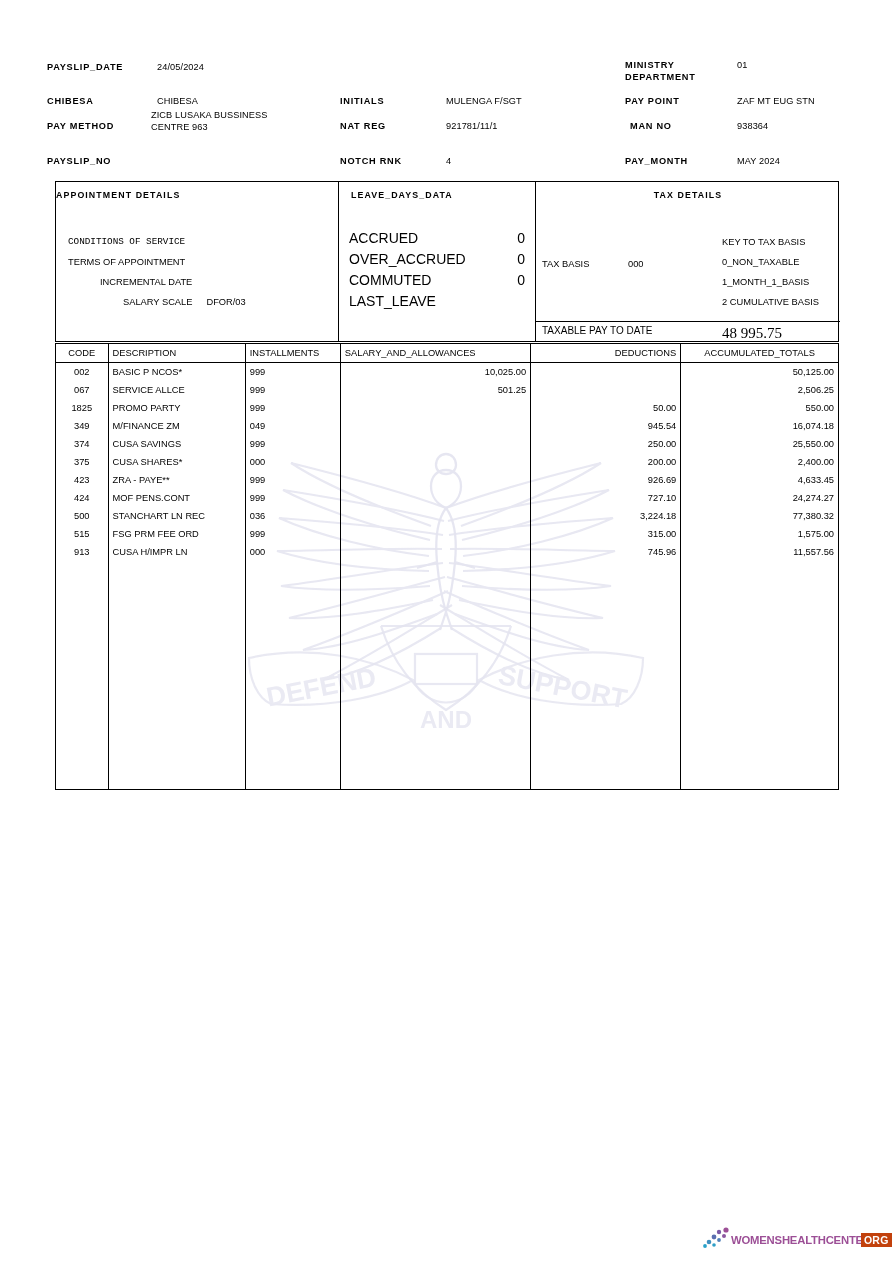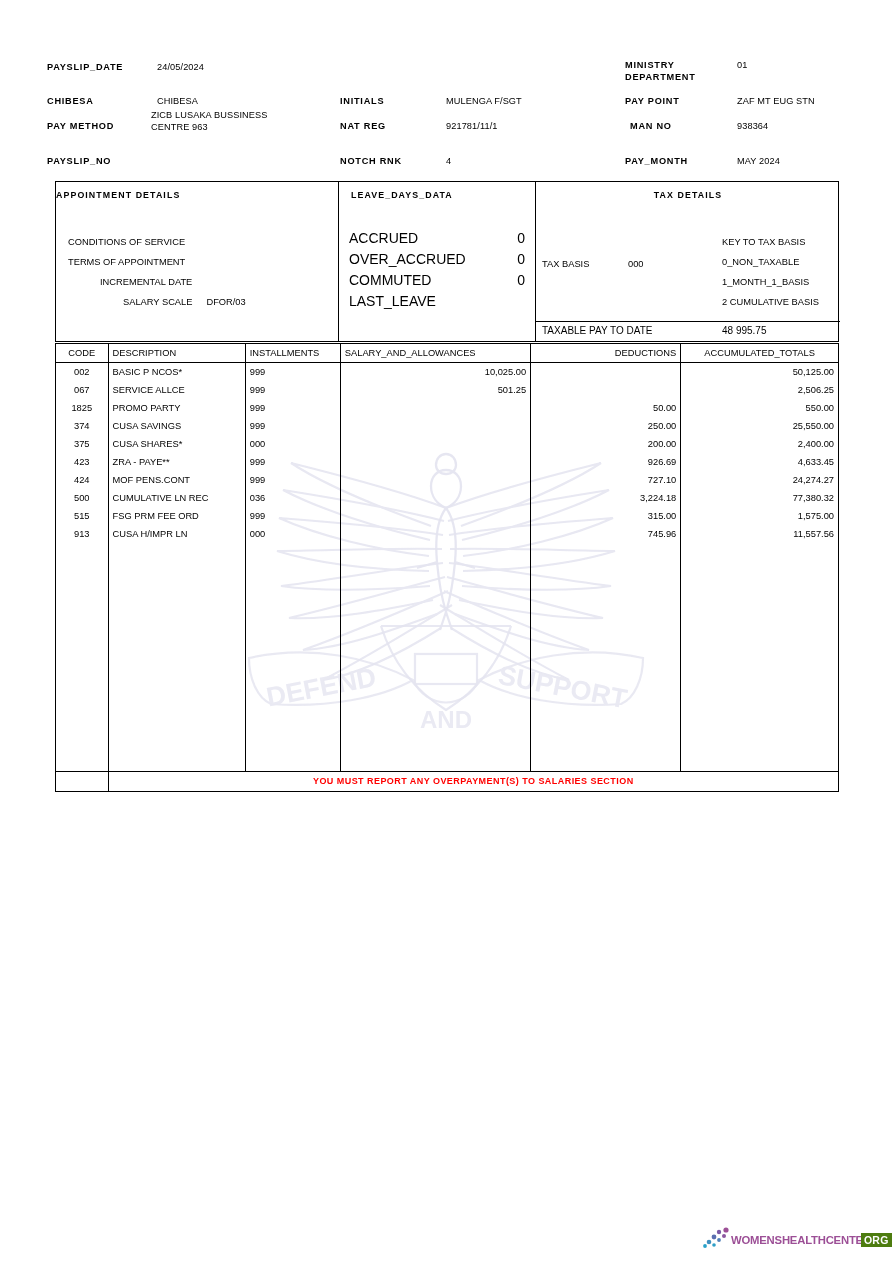--- a/index.html
+++ b/index.html
@@ -86,21 +86,21 @@
   .box-leave .box-heading { left: 12px; }
   .box-tax .box-heading   { left: 0; width: 100%; text-align: center; }
 
   .appt-list {
     position: absolute;
     left: 12px; top: 50px;
     font-size: 9.3px;
     line-height: 20px;
   }
   .appt-list div { white-space: nowrap; }
-  .appt-ind1 { padding-left: 0; }
+  .appt-ind1 { padding-left: 0; font-family: Liberation Mono, monospace; }
   .appt-ind2 { padding-left: 0; }
   .appt-ind3 { padding-left: 32px; }
   .appt-ind4 { padding-left: 55px; }
   .appt-scale-val { margin-left: 14px; }
 
   .leave-list {
     position: absolute;
     left: 10px; top: 46px;
     width: 176px;
     font-size: 14px;
@@ -134,21 +134,22 @@
     height: 20px;
     border-top: 1.4px solid #000;
     box-sizing: border-box;
   }
   .tax-ttd .ttd-label {
     position: absolute; left: 6px; top: 3px;
     font-size: 10px;
   }
   .tax-ttd .ttd-val {
     position: absolute; left: 186px; top: 3px;
-    font-size: 10px;
+    font-size: 15px;
+    font-family: Liberation Serif, serif;
   }
 
   
   .tbl {
     position: absolute;
     left: 55px; top: 343px;
     width: 784px;
     border: 1.4px solid #000;
     box-sizing: border-box;
     border-collapse: collapse;
@@ -449,20 +450,28 @@
         </tr>
         <tr>
           <td class="c-code">1825</td>
           <td class="c-desc">PROMO PARTY</td>
           <td class="c-inst">999</td>
           <td class="c-sal"></td>
           <td class="c-ded">50.00</td>
           <td class="c-acc">550.00</td>
         </tr>
         <tr>
+          <td class="c-code">349</td>
+          <td class="c-desc">M/FINANCE ZM</td>
+          <td class="c-inst">049</td>
+          <td class="c-sal"></td>
+          <td class="c-ded">945.54</td>
+          <td class="c-acc">16,074.18</td>
+        </tr>
+        <tr>
           <td class="c-code">374</td>
           <td class="c-desc">CUSA SAVINGS</td>
           <td class="c-inst">999</td>
           <td class="c-sal"></td>
           <td class="c-ded">250.00</td>
           <td class="c-acc">25,550.00</td>
         </tr>
         <tr>
           <td class="c-code">375</td>
           <td class="c-desc">CUSA SHARES*</td>
@@ -482,21 +491,21 @@
         <tr>
           <td class="c-code">424</td>
           <td class="c-desc">MOF PENS.CONT</td>
           <td class="c-inst">999</td>
           <td class="c-sal"></td>
           <td class="c-ded">727.10</td>
           <td class="c-acc">24,274.27</td>
         </tr>
         <tr>
           <td class="c-code">500</td>
-          <td class="c-desc">CUMULATIVE LN REC</td>
+          <td class="c-desc">STANCHART LN REC</td>
           <td class="c-inst">036</td>
           <td class="c-sal"></td>
           <td class="c-ded">3,224.18</td>
           <td class="c-acc">77,380.32</td>
         </tr>
         <tr>
           <td class="c-code">515</td>
           <td class="c-desc">FSG PRM FEE ORD</td>
           <td class="c-inst">999</td>
           <td class="c-sal"></td>
@@ -515,36 +524,32 @@
         <tr class="spacer-row">
           <td></td>
             <td></td>
             <td></td>
           <td></td>
             <td></td>
             <td></td>
         </tr>
 
 
-        <tr class="warn-row">
-          <td class="c-code"></td>
-          <td colspan="5">YOU MUST REPORT ANY OVERPAYMENT(S) TO SALARIES SECTION</td>
-        </tr>
       </tbody>
     </table>
   </div>
 
   <div class="footer-logo">
     <svg class="fl-dots" width="30" height="26" viewBox="0 0 30 26" xmlns="http://www.w3.org/2000/svg">
       <circle cx="23" cy="4" r="2.6" fill="#9c4f96"></circle>
       <circle cx="16" cy="6" r="2.2" fill="#7b5aa6"></circle>
       <circle cx="21" cy="10" r="2.0" fill="#8b58a0"></circle>
       <circle cx="11" cy="11" r="2.4" fill="#5a6fb0"></circle>
       <circle cx="16" cy="14" r="1.9" fill="#4f7fb8"></circle>
       <circle cx="6" cy="16" r="2.3" fill="#3f8fbf"></circle>
       <circle cx="11" cy="19" r="1.8" fill="#2f9fc6"></circle>
       <circle cx="2" cy="20" r="1.9" fill="#2aa2c9"></circle>
     </svg>
     <span class="fl-text" style="color: rgb(156, 79, 150);">WOMENSHEALTHCENTER.</span>
-    <span class="fl-org" style="background: #4d7c0f;">ORG</span>
+    <span class="fl-org" style="background: #c2410c;">ORG</span>
   </div>
 
 </div>
 
 </body></html>

